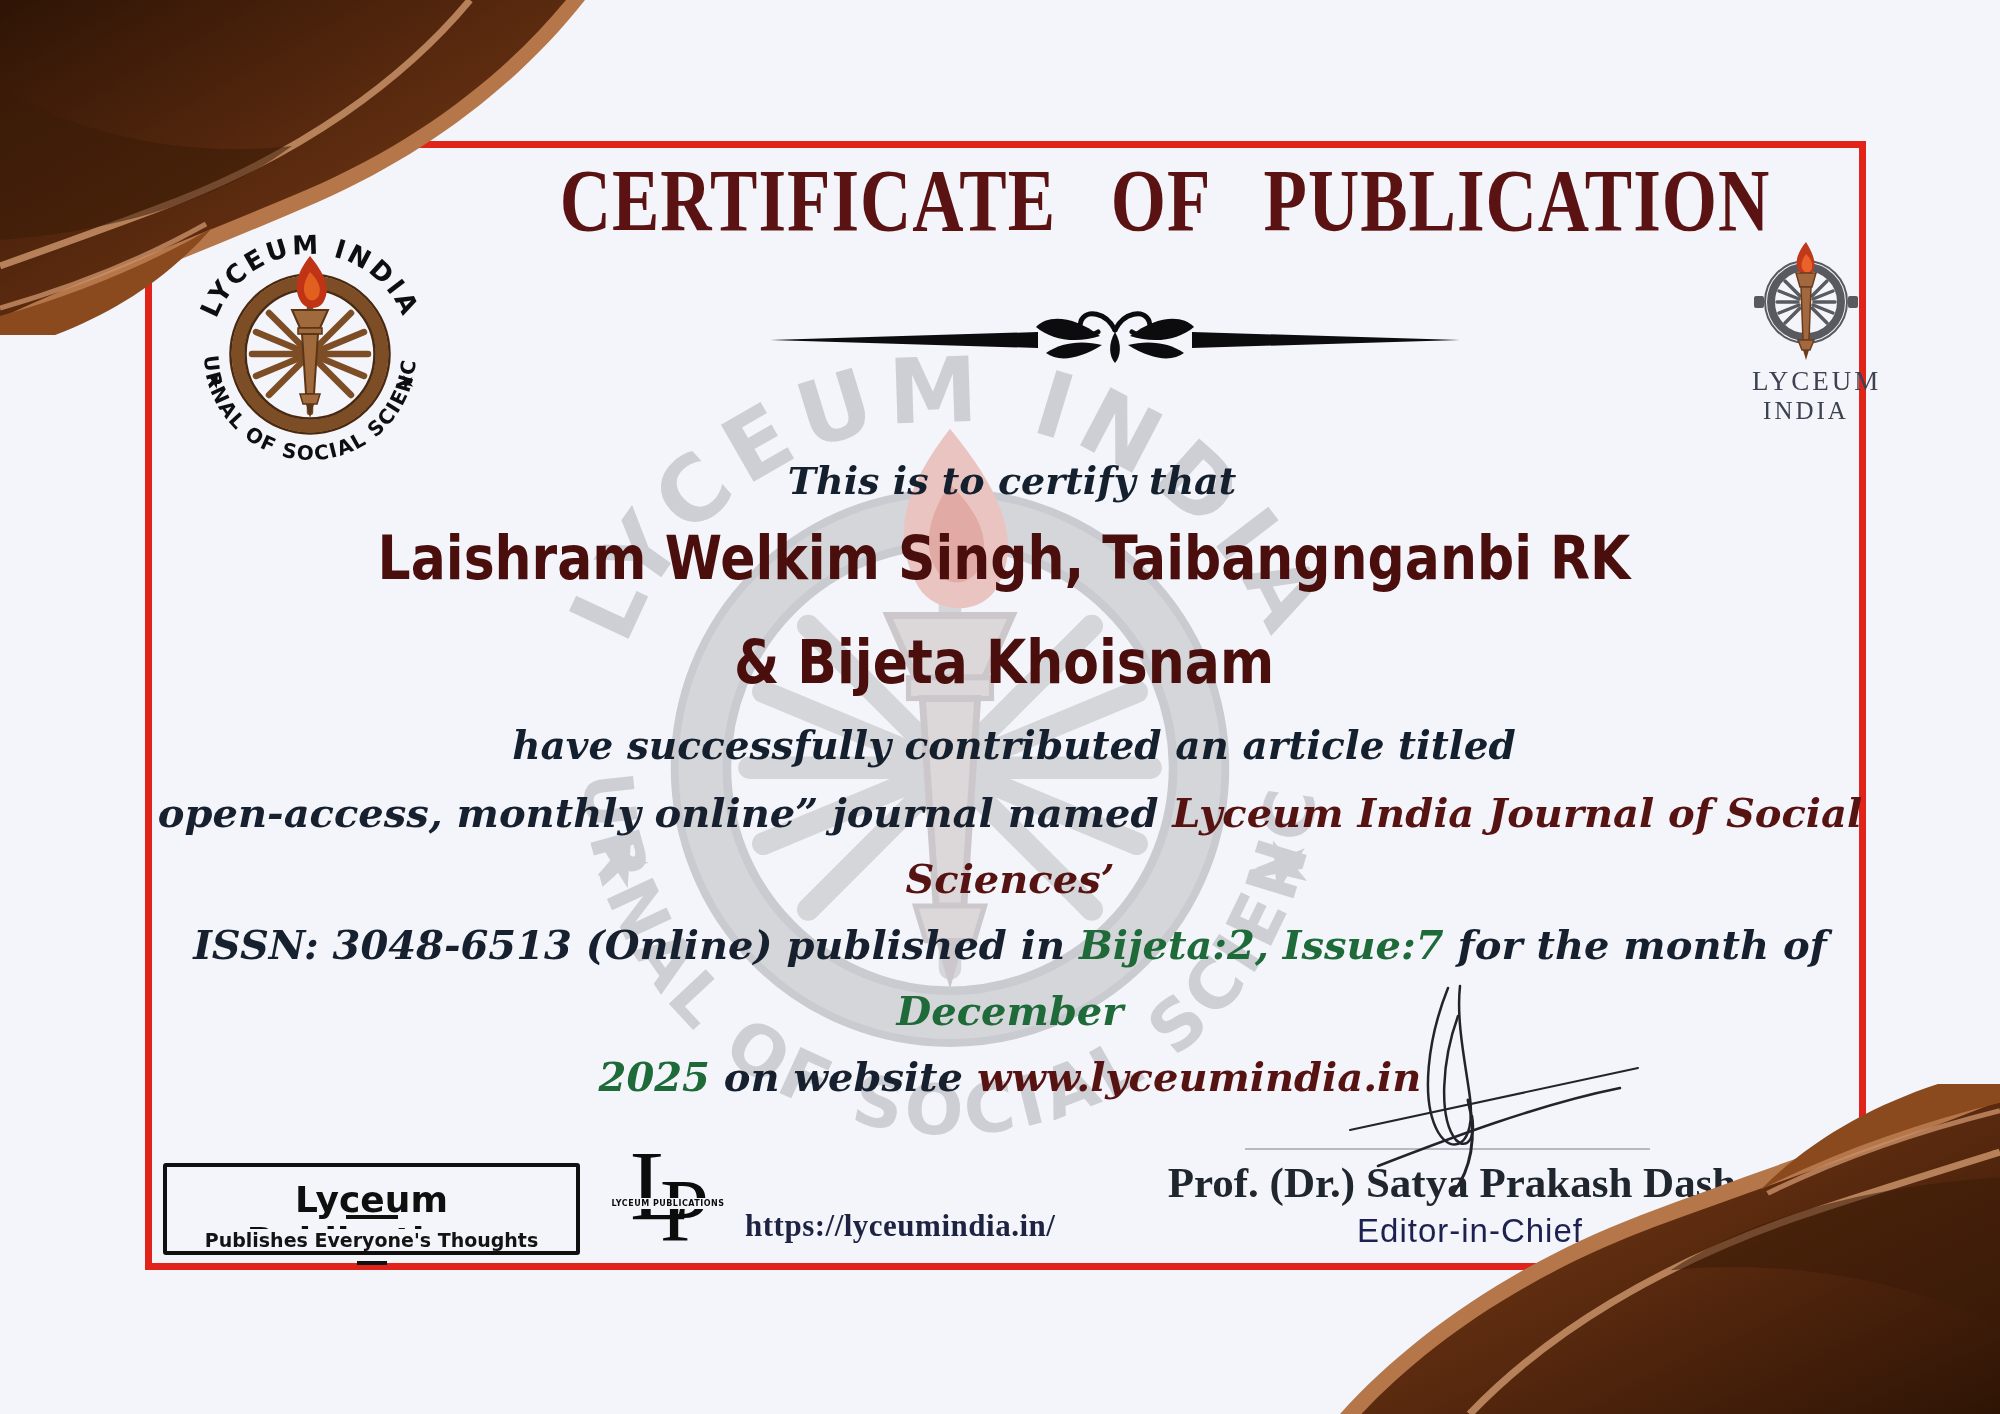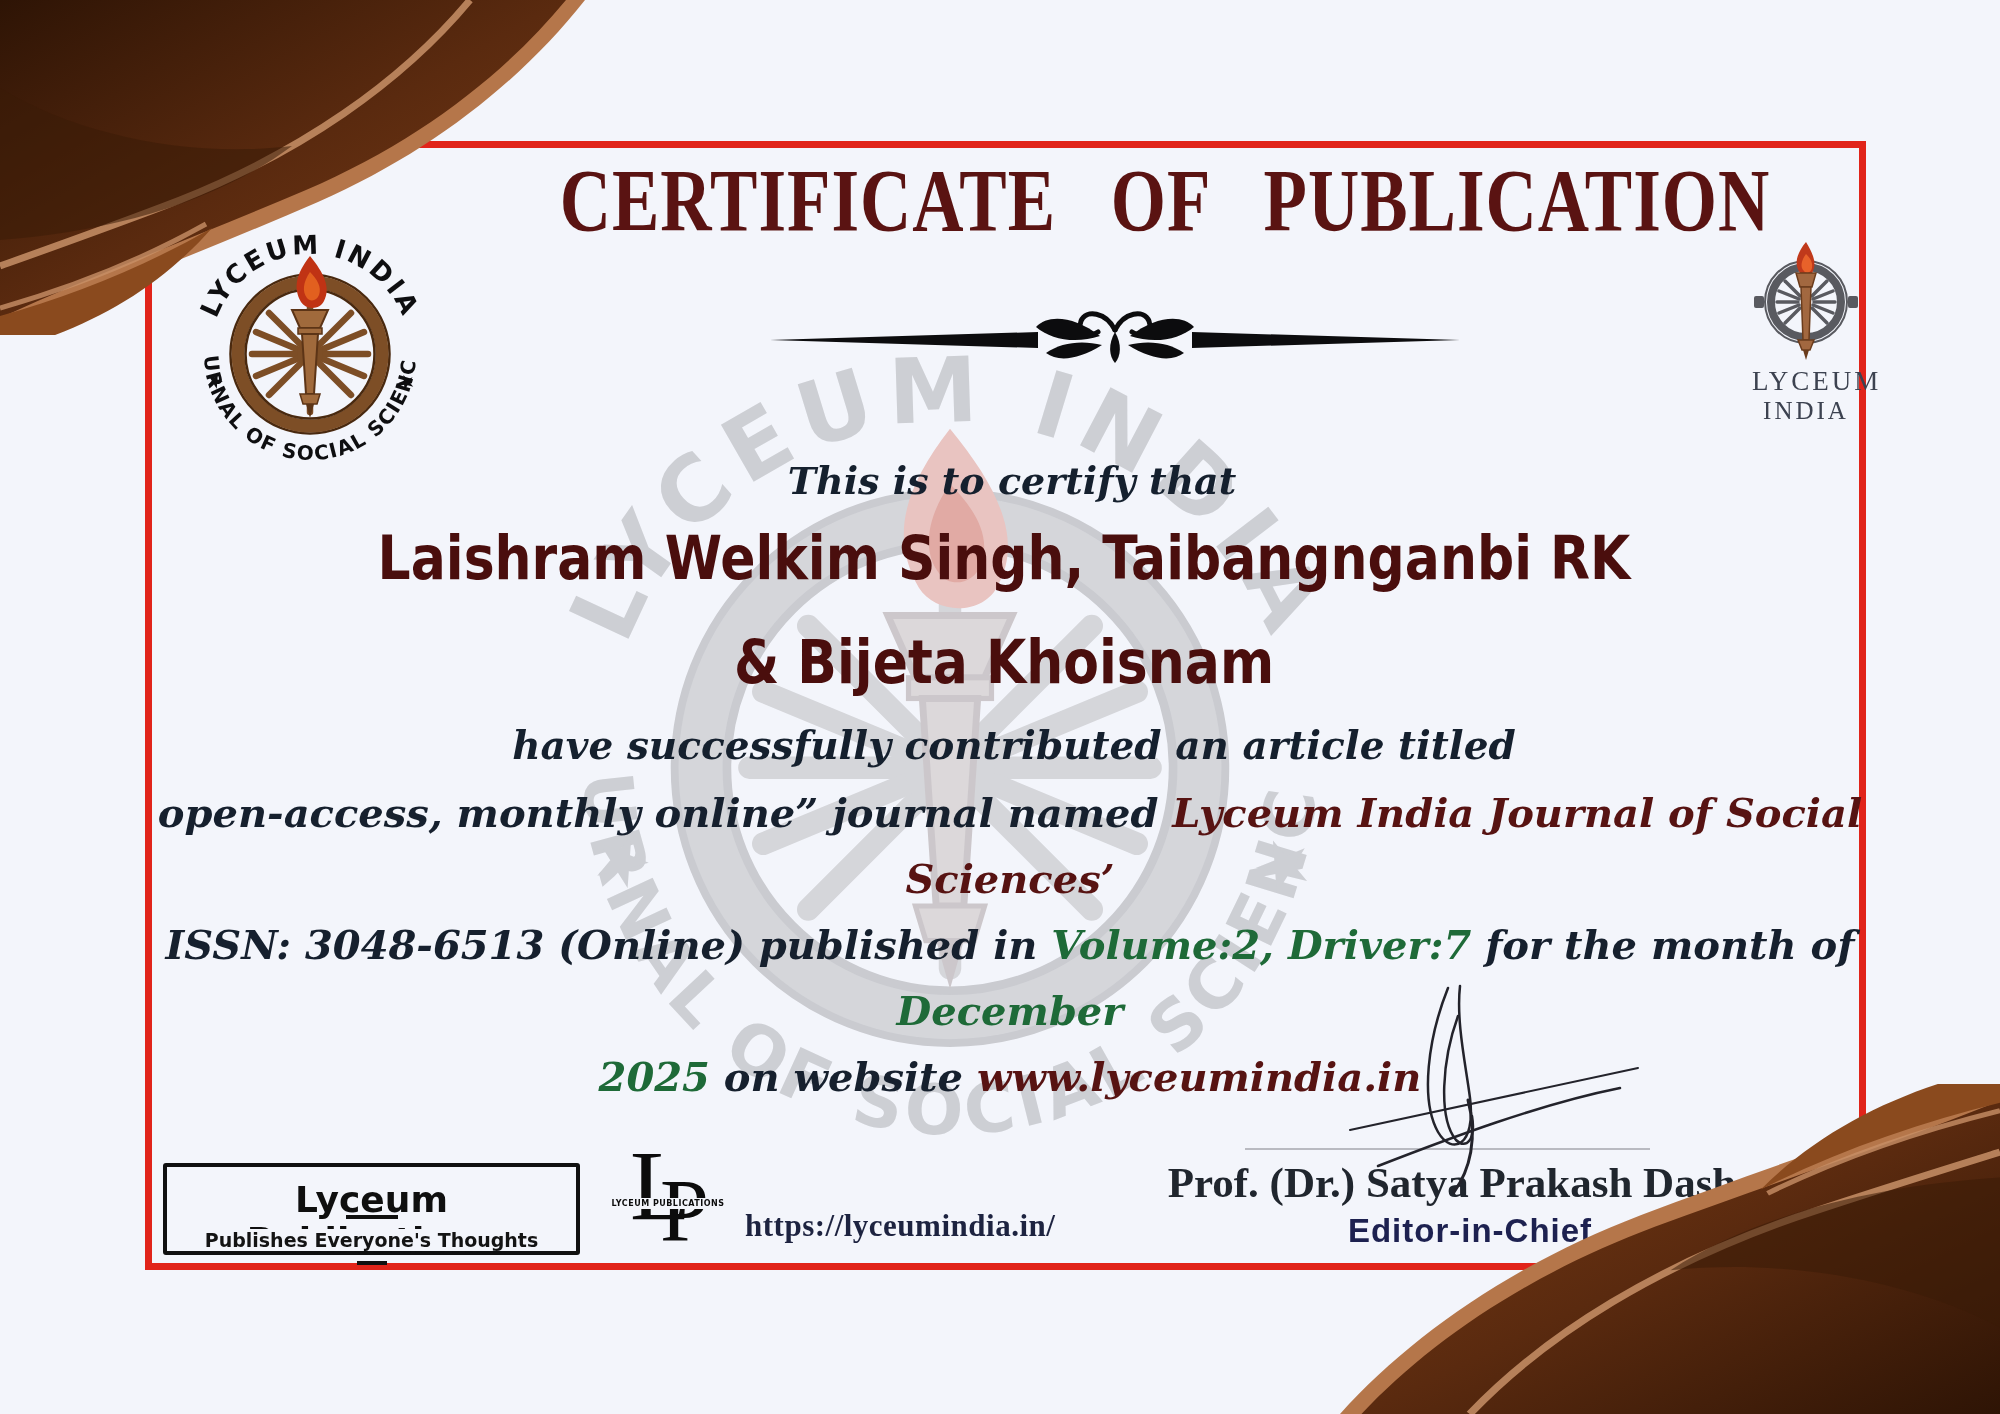--- a/index.html
+++ b/index.html
@@ -46,21 +46,21 @@
   .t-red{color:#e4261b;}
   .t-navy{color:#16202e;}
   .t-maroon{color:#571312;}
   .t-green{color:#1e6a38;}
   
   .sigart{left:1320px;top:980px;width:340px;height:215px;z-index:4;}
   .sigline{left:1245px;top:1148px;width:405px;height:2px;background:#b9bac1;z-index:3;}
   .signame{left:1152px;top:1158px;width:600px;text-align:center;z-index:3;
     font-family:"Liberation Serif",serif;font-weight:bold;font-size:43px;color:#20262e;}
   .sigrole{left:1170px;top:1212px;width:600px;text-align:center;z-index:3;
-    font-family:"Liberation Sans",sans-serif;font-weight:bold;font-size:33px;color:#1d2150;letter-spacing:1px;}
+    font-family:"Liberation Sans",sans-serif;font-weight:normal;font-size:33px;color:#1d2150;letter-spacing:1px;}
   
   .pubbox{left:163px;top:1163px;width:417px;height:92px;border:4px solid #101010;border-radius:3px;
     box-sizing:border-box;z-index:3;background:transparent;}
   .pubbox-label{position:absolute;left:0;top:12px;width:100%;text-align:center;
     font-family:"DejaVu Sans",sans-serif;font-weight:700;font-size:36px;color:#0f0f0f;}
   .tagline{position:absolute;left:0;bottom:-14px;width:100%;display:flex;align-items:center;justify-content:center;gap:10px;flex-direction:column;}
   .tagline .txt{font-family:"DejaVu Sans",sans-serif;font-weight:600;font-size:19px;color:#141414;
     background:#f3f5fb;padding:0 6px;white-space:nowrap;}
   .tagline .dash{height:4px;background:#101010;}
   .dash-l{width:52px;}
@@ -202,21 +202,21 @@
   <div class="rlogo-t2">INDIA</div>
 </div>
 
 <div class="abs intro script">This is to certify that</div>
 <div class="abs names names1">Laishram Welkim Singh, Taibangnganbi RK</div>
 <div class="abs names names2">&amp; Bijeta Khoisnam</div>
 <div class="abs contrib script">have successfully contributed an article titled</div>
 
 <div class="abs bodytext script">
   <div><span class="t-navy">open-access, monthly online” journal named </span><span class="t-maroon">Lyceum India Journal of Social Sciences’</span></div>
-  <div><span class="t-navy">ISSN: 3048-6513 (Online) published in </span><span class="t-green">Volume:2, Driver:7</span><span class="t-navy"> for the month of </span><span class="t-green"> December</span></div>
+  <div><span class="t-navy">ISSN: 3048-6513 (Online) published in </span><span class="t-green">Bijeta:2, Issue:7</span><span class="t-navy"> for the month of </span><span class="t-green"> December</span></div>
   <div><span class="t-green">2025</span><span class="t-navy"> on website </span><span class="t-maroon">www.lyceumindia.in</span></div>
 </div>
 
 <svg class="abs sigart" viewBox="0 0 340 215" fill="none" stroke="#23232b" stroke-linecap="round">
   <path d="M128,8 C108,58 100,120 118,152 C132,176 156,166 150,118 C146,86 136,42 140,6" stroke-width="2.5"></path>
   <path d="M138,36 C122,80 118,138 136,160 C146,170 156,160 152,136" stroke-width="2.5"></path>
   <path d="M30,150 L318,88" stroke-width="2"></path>
   <path d="M58,186 C130,158 220,124 300,108" stroke-width="2.5"></path>
   <path d="M148,120 C158,158 150,190 134,212" stroke-width="3"></path>
 </svg>

